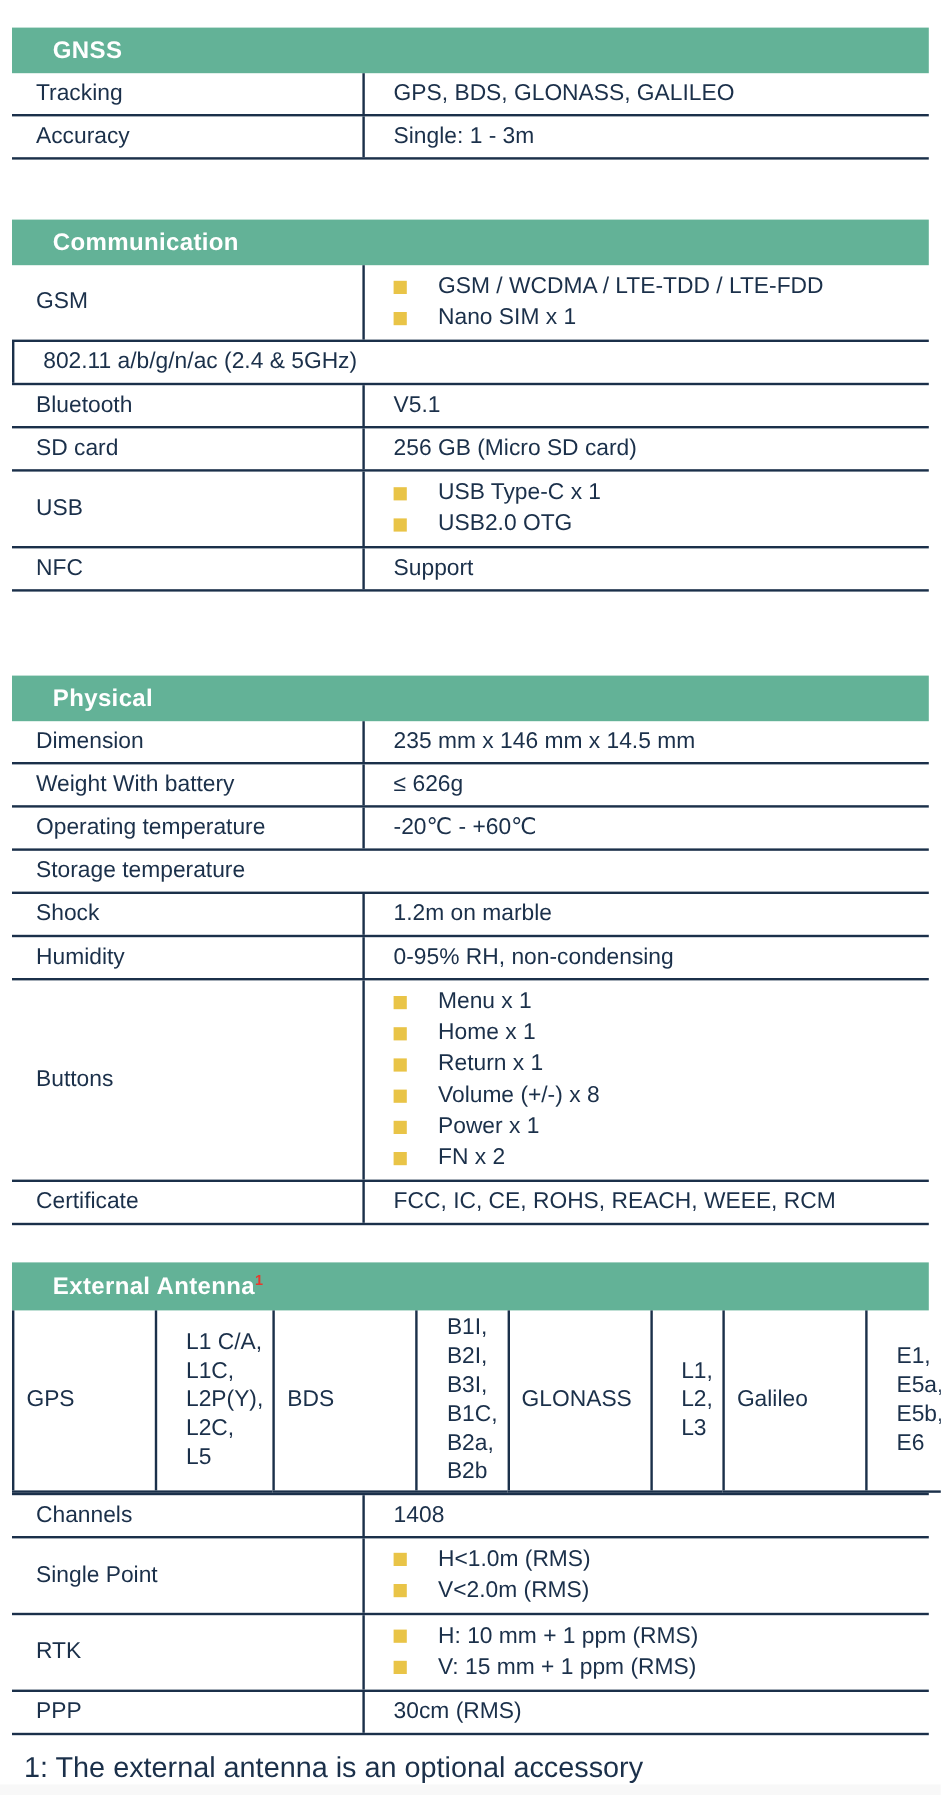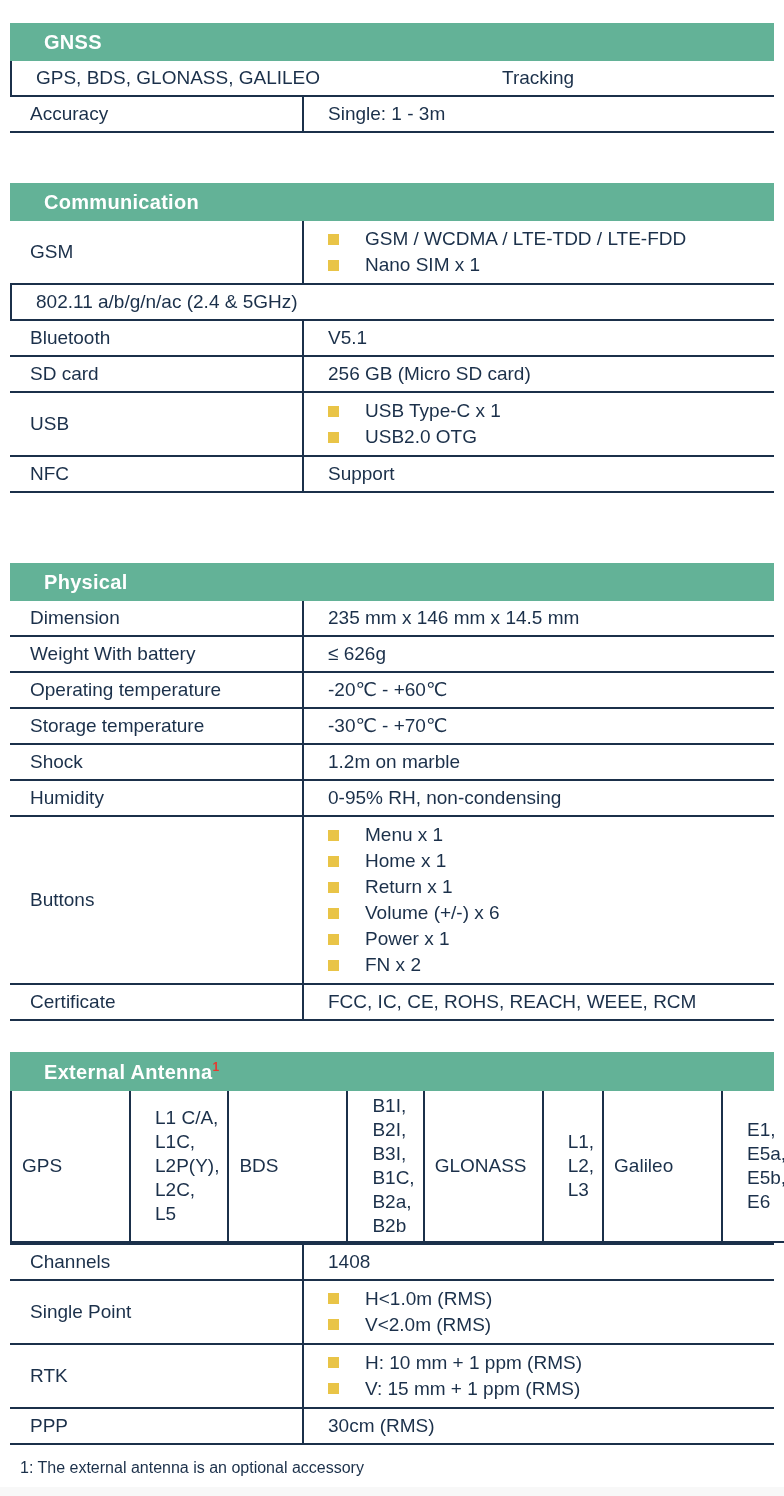--- a/index.html
+++ b/index.html
@@ -63,41 +63,41 @@
     padding: 3px 8px 3px 24px;
     display: flex; align-items: center;
   }
 
   .gap-comm { margin-top: 50px; }
   .gap-phys { margin-top: 70px; }
   .gap-ext  { margin-top: 31px; }
 
   .footnote {
     margin: 14px 0 0 10px;
-    font-size: 16px;
+    font-size: 24px;
     color: #1b304a;
   }
   .bottom-strip {
     position: absolute; left: 0; bottom: 0;
     width: 784px; height: 9px;
     background: #f8f8f8;
   }
 </style>
 </head>
 <body>
 
 <div class="page">
 
   <section class="spec-table">
     <div class="thead">
       <span>GNSS</span>
     </div>
     <div class="row">
+      <div class="cell cell-label">Tracking</div>
       <div class="cell cell-value">GPS, BDS, GLONASS, GALILEO</div>
-      <div class="cell cell-label">Tracking</div>
     </div>
     <div class="row">
       <div class="cell cell-label">Accuracy</div>
       <div class="cell cell-value">Single: 1 - 3m</div>
     </div>
   </section>
 
   <section class="spec-table gap-comm">
     <div class="thead">
       <span>Communication</span>
@@ -156,21 +156,20 @@
     <div class="row">
       <div class="cell cell-label">Weight With battery</div>
       <div class="cell cell-value">≤ 626g</div>
     </div>
     <div class="row">
       <div class="cell cell-label">Operating temperature</div>
       <div class="cell cell-value">-20℃ - +60℃</div>
     </div>
     <div class="row">
       <div class="cell cell-label">Storage temperature</div>
-      <div class="cell cell-value">-30℃ - +70℃</div>
     </div>
     <div class="row">
       <div class="cell cell-label">Shock</div>
       <div class="cell cell-value">1.2m on marble</div>
     </div>
     <div class="row">
       <div class="cell cell-label">Humidity</div>
       <div class="cell cell-value">0-95% RH, non-condensing</div>
     </div>
     <div class="row">
@@ -183,21 +182,21 @@
         <div class="bullet-line">
           <span class="bullet"></span>
           <span>Home x 1</span>
         </div>
         <div class="bullet-line">
           <span class="bullet"></span>
           <span>Return x 1</span>
         </div>
         <div class="bullet-line">
           <span class="bullet"></span>
-          <span>Volume (+/-) x 6</span>
+          <span>Volume (+/-) x 8</span>
         </div>
         <div class="bullet-line">
           <span class="bullet"></span>
           <span>Power x 1</span>
         </div>
         <div class="bullet-line">
           <span class="bullet"></span>
           <span>FN x 2</span>
         </div>
       </div>

